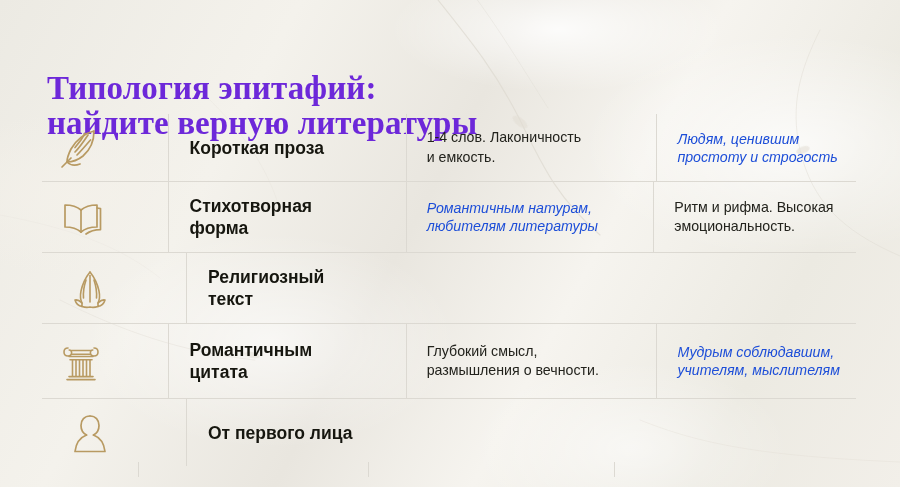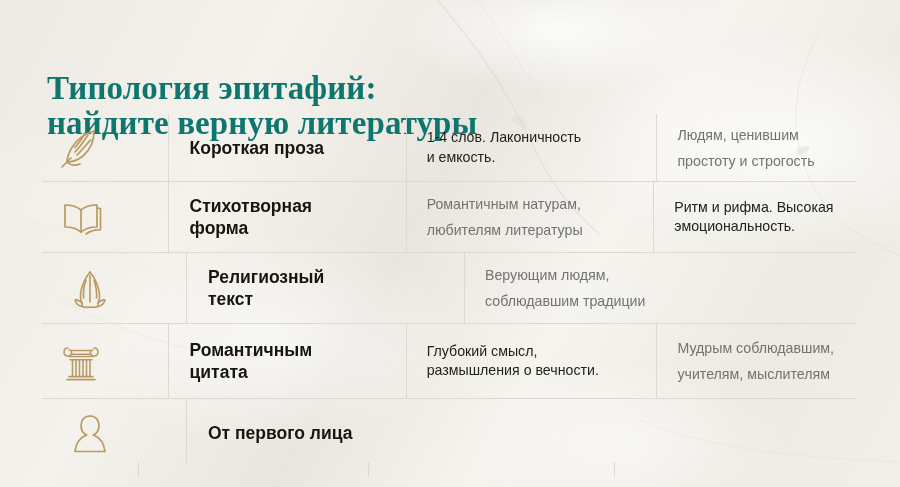--- a/index.html
+++ b/index.html
@@ -23,21 +23,21 @@
       linear-gradient(118deg, #eceae3 0%, #f4f2ec 26%, #e9e6df 46%, #f6f4ef 63%, #eceae2 82%, #f2efe9 100%);
   }
   #marble svg { position:absolute; inset:0; width:100%; height:100%; }
 
   
   #title {
     position:absolute; left:47px; top:36px;
     font-family:"Liberation Serif", serif;
     font-size:33px; line-height:35px;
     font-weight:700;
-    color:#0f766e;
+    color:#6d28d9;
     letter-spacing:.1px;
     white-space:pre-line;
   }
   #title .l2 { display:block; }
 
   
   #table {
     position:absolute; left:42px; top:114px;
     width:814px;
   }
@@ -56,22 +56,22 @@
     font-size:17.5px; font-weight:700; color:#16160f;
     line-height:22px; letter-spacing:0;
     white-space:pre-line;
   }
   .desc-txt {
     font-size:14.2px; font-weight:400; color:#23231d;
     line-height:19.5px;
     white-space:pre-line;
   }
   .aud-txt {
-    font-size:14.2px; font-weight:400; color:#737373;
-    line-height:26px;
+    font-size:14.2px; font-style:italic; font-weight:400; color:#1d4ed8;
+    line-height:18px;
     white-space:pre-line;
   }
 
   .icon-wrap { width:52px; height:52px; display:block; }
   .icon-wrap svg { width:100%; height:100%; display:block; }
 
   
   .tail { position:absolute; width:1.4px; background:#dcd9d2; }
 </style>
 </head>
@@ -167,24 +167,20 @@
           <path d="M18 41 C15.5 38.5 13 37.5 11 38 C12 41.5 14.5 44 18 44.5 Z"></path>
           <path d="M34 41 C36.5 38.5 39 37.5 41 38 C40 41.5 37.5 44 34 44.5 Z"></path>
           <path d="M18 44.5 C21 45.5 24 45.5 26 45 C28 45.5 31 45.5 34 44.5"></path>
         </svg>
       </span>
     </div>
     <div class="cell c-name">
       <span class="name-txt">Религиозный
 текст</span>
     </div>
-    <div class="cell c-aud">
-      <span class="aud-txt">Верующим людям,
-соблюдавшим традиции</span>
-    </div>
   </div>
 
   <div class="row" style="height:74px">
     <div class="cell c-icon">
       <span class="icon-wrap">
         <svg viewBox="0 0 52 52" fill="none" stroke="#b89a62" stroke-width="1.6" stroke-linecap="round" stroke-linejoin="round">
           <path d="M13 13 C10.5 13 9 14.8 9 17 C9 19.2 10.5 21 13 21 C15.2 21 16.6 19.4 16.6 17.6 C16.6 16 15.4 15 14.2 15"></path>
           <path d="M39 13 C41.5 13 43 14.8 43 17 C43 19.2 41.5 21 39 21 C36.8 21 35.4 19.4 35.4 17.6 C35.4 16 36.6 15 37.8 15"></path>
           <path d="M16.6 15.5 L35.4 15.5"></path>
           <path d="M16.6 19.2 L35.4 19.2"></path>

